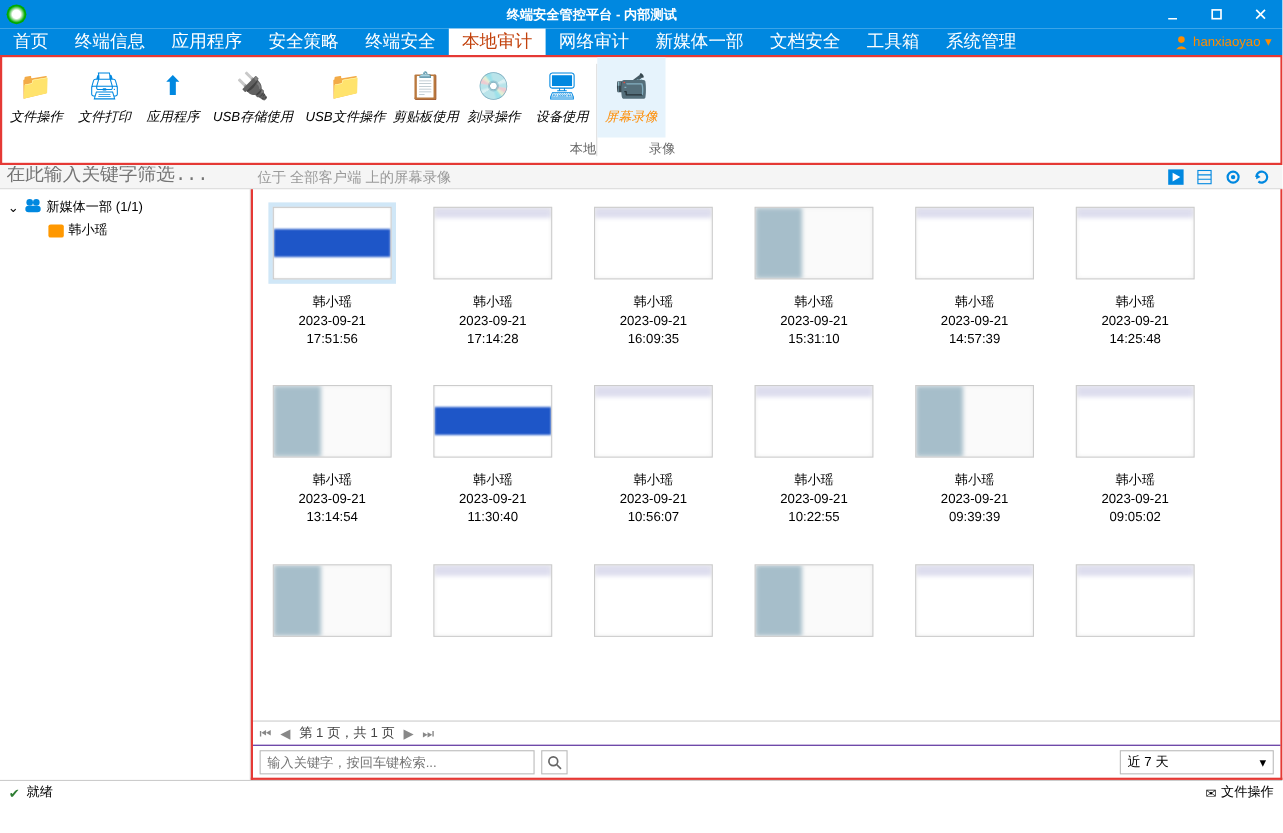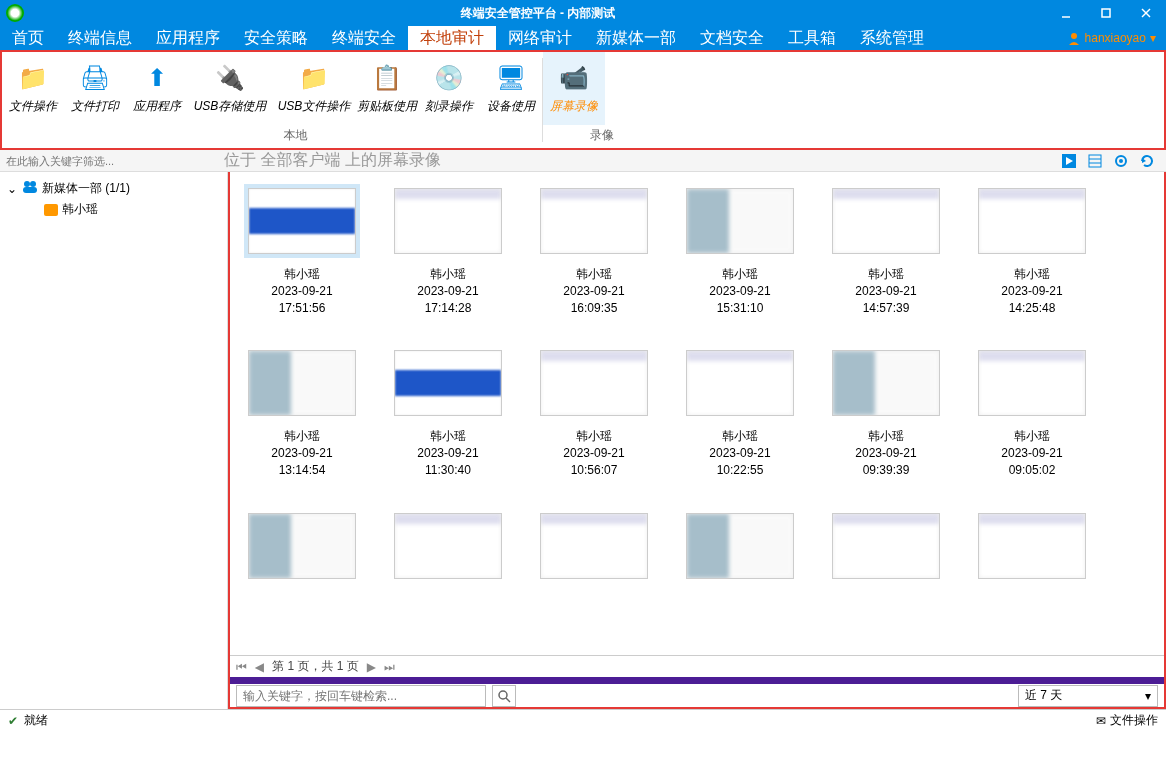--- a/index.html
+++ b/index.html
@@ -22,25 +22,25 @@
 
 .ribbon { height: 100px; background: #fff; border-bottom: 1px solid #ddd; display: flex; border: 2px solid #e53935; position: relative; }
 .ribbon-group { display: flex; flex-direction: column; }
 .ribbon-items { display: flex; flex: 1; }
 .ribbon-item { width: 62px; display: flex; flex-direction: column; align-items: center; justify-content: center; gap: 4px; cursor: pointer; }
 .ribbon-item.wide { width: 84px; }
 .ribbon-item.active { background: #e6f3fc; color: #ff8c00; }
 .ribbon-item .icon { width: 32px; height: 32px; display: flex; align-items: center; justify-content: center; }
 .ribbon-item span { font-size: 12px; font-style: italic; }
 .ribbon-sep { width: 1px; background: #ddd; margin: 6px 0; }
-.ribbon-group-label { text-align: center; font-size: 12px; color: #666; padding: 2px 0 4px; margin-left: 47px; }
+.ribbon-group-label { text-align: right; font-size: 12px; color: #666; padding: 2px 0 4px; margin-left: 47px; }
 
 .filterbar { height: 22px; background: #f5f5f5; border-bottom: 1px solid #ddd; display: flex; align-items: center; }
-.filterbar input { border: none; background: transparent; padding: 0 6px; font-size: 11px; color: #a21caf; width: 220px; }
-.filterbar .breadcrumb { color: #999; font-size: 16px; padding-left: 4px; }
+.filterbar input { border: none; background: transparent; padding: 0 6px; font-size: 17px; color: #a21caf; width: 220px; font-family: Liberation Mono, monospace; }
+.filterbar .breadcrumb { color: #999; font-size: 13px; padding-left: 4px; margin-left: 10px; }
 .filterbar .toolbtns { margin-left: auto; display: flex; gap: 8px; padding-right: 10px; }
 .filterbar .toolbtn { width: 18px; height: 18px; cursor: pointer; display: flex; align-items: center; justify-content: center; }
 
 .body { display: flex; height: 537px; }
 .sidebar { width: 228px; border-right: 1px solid #ddd; padding: 6px 0; }
 .tree-node { display: flex; align-items: center; padding: 2px 6px; gap: 4px; cursor: pointer; }
 .tree-node .caret { width: 12px; text-align: center; }
 .tree-node .grp-icon { color: #0088e0; }
 .tree-leaf { display: flex; align-items: center; padding: 2px 6px 2px 44px; gap: 4px; cursor: pointer; }
 .tree-leaf .pc-icon { width: 14px; height: 12px; background: #ff9800; border-radius: 2px; display: inline-block; }
@@ -53,21 +53,21 @@
 .thumb-wrap { padding: 4px; }
 .thumb { width: 108px; height: 66px; background: #eee; border: 1px solid #ccc; position: relative; overflow: hidden; }
 .thumb .t1 { position: absolute; inset: 0; background: linear-gradient(#fff 30%, #1e56c8 30% 70%, #fff 70%); filter: blur(1px); }
 .thumb .t2 { position: absolute; inset: 0; background: linear-gradient(#dde 0 15%, #fff 15%); filter: blur(2px); }
 .thumb .t3 { position: absolute; inset: 0; background: linear-gradient(90deg,#8ab 0 40%, #fff 40%); filter: blur(2px); opacity: 0.7; }
 .card .cap { text-align: center; font-size: 12px; margin-top: 8px; line-height: 1.4; }
 
 .pager { height: 22px; border-top: 1px solid #ccc; display: flex; align-items: center; padding: 0 6px; gap: 8px; font-size: 12px; color: #444; }
 .pager .pbtn { cursor: pointer; color: #888; }
 
-.searchbar { height: 30px; border-top: 7px solid #4c1d95; display: flex; align-items: center; padding: 3px 6px; gap: 6px; }
+.searchbar { height: 30px; border-top: 1px solid #4c1d95; display: flex; align-items: center; padding: 3px 6px; gap: 6px; }
 .searchbar .sinput { flex: 0 0 250px; height: 22px; border: 1px solid #bbb; padding: 0 6px; font-size: 12px; color: #888; }
 .searchbar .sbtn { width: 24px; height: 22px; border: 1px solid #bbb; display: flex; align-items: center; justify-content: center; cursor: pointer; }
 .searchbar .range { margin-left: auto; height: 22px; border: 1px solid #bbb; display: flex; align-items: center; padding: 0 6px; gap: 40px; cursor: pointer; width: 140px; justify-content: space-between; }
 
 .statusbar { height: 22px; border-top: 1px solid #ccc; display: flex; align-items: center; padding: 0 8px; font-size: 12px; gap: 6px; }
 .statusbar .ok { color: #2e7d32; }
 .statusbar .right { margin-left: auto; display: flex; align-items: center; gap: 4px; cursor: pointer; }
 </style>
 </head>
 <body>

